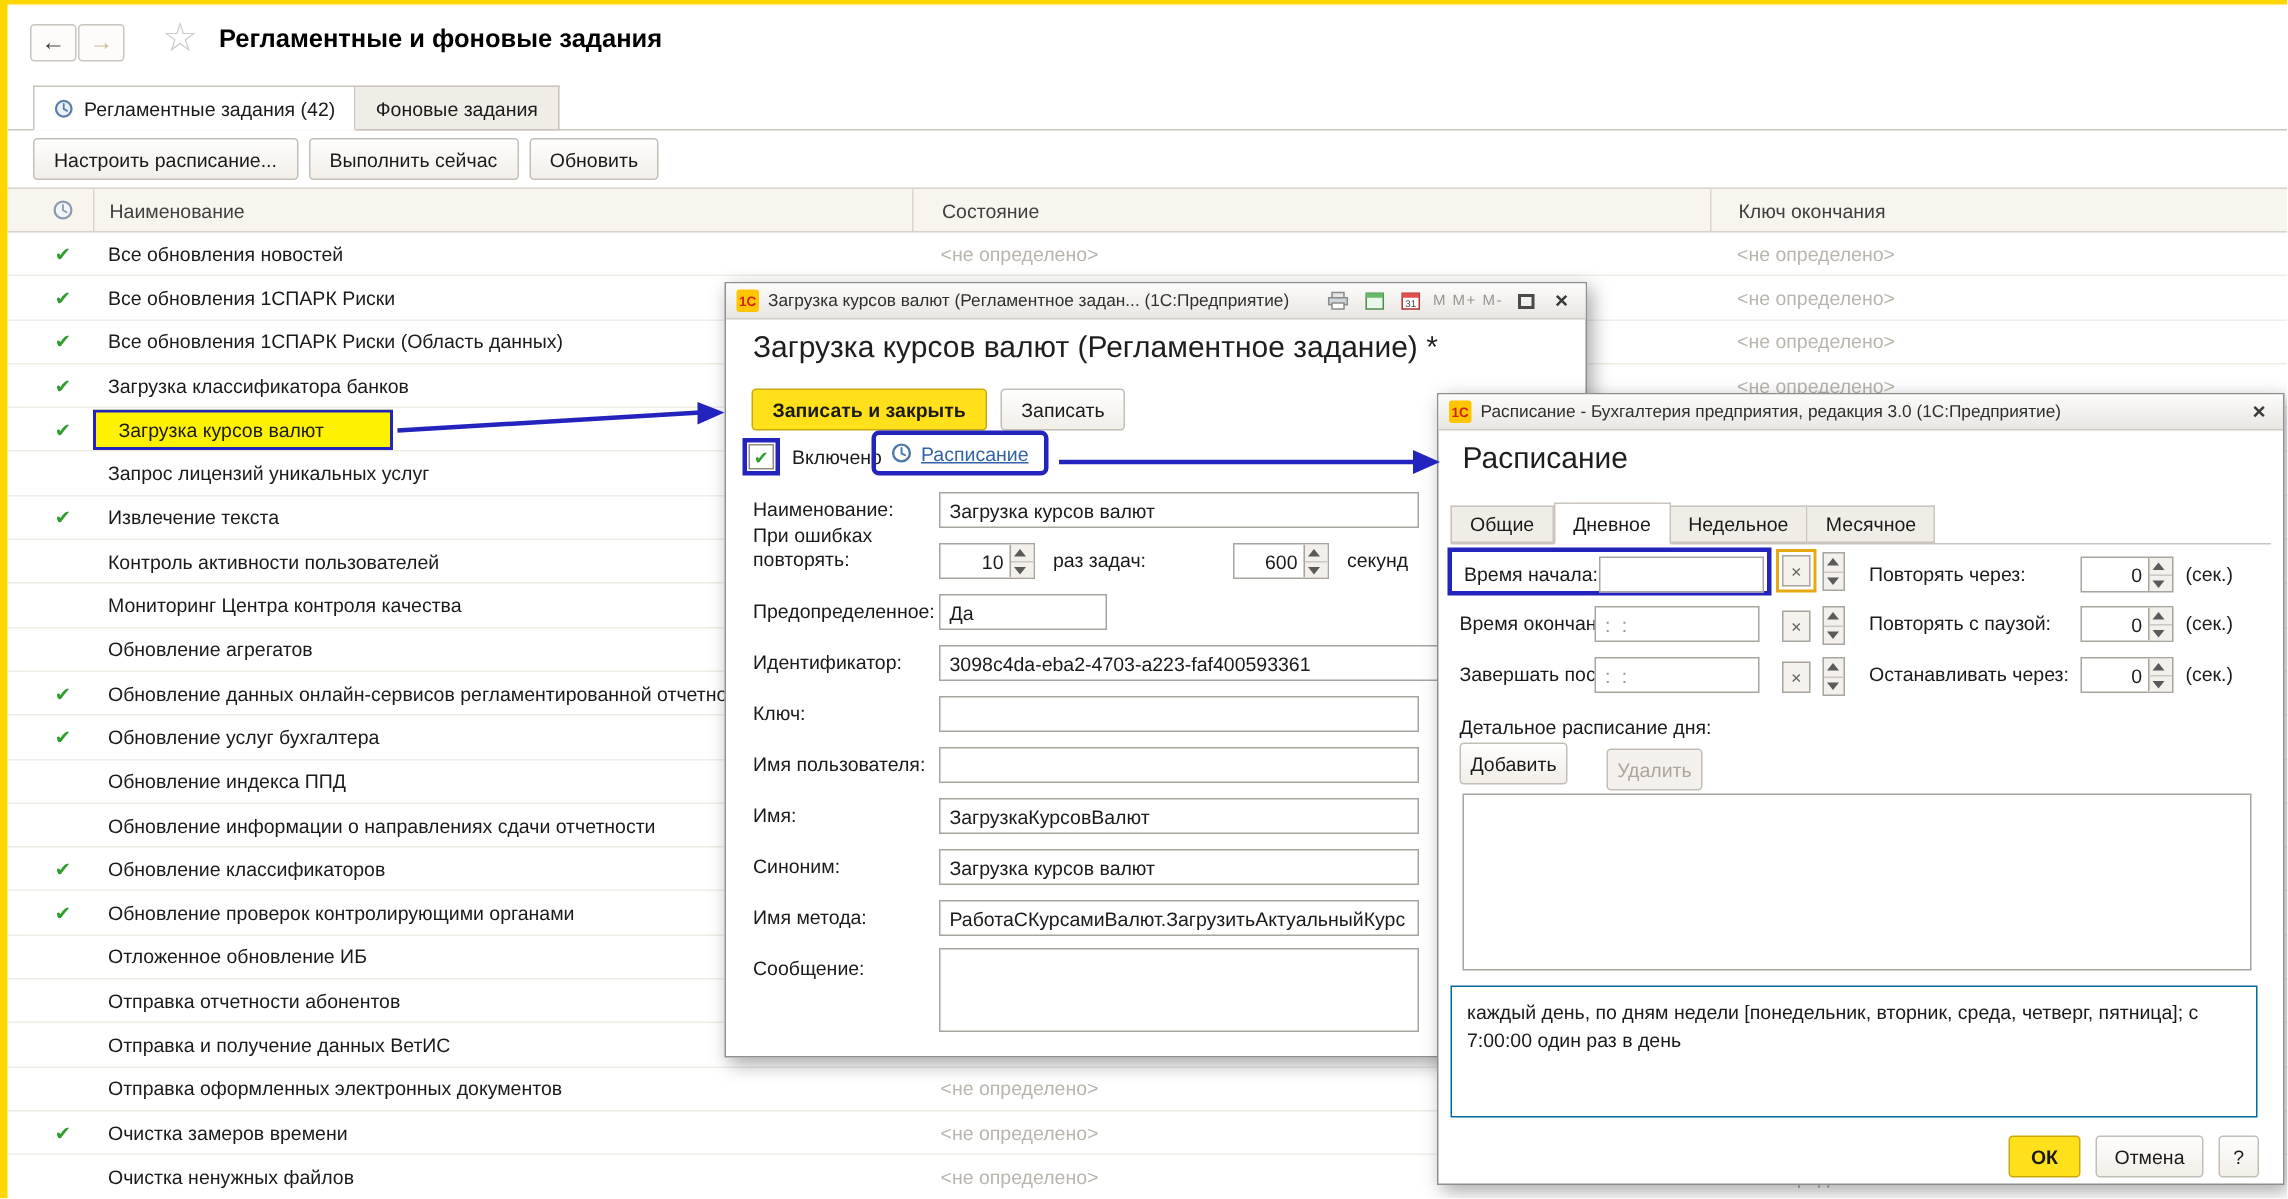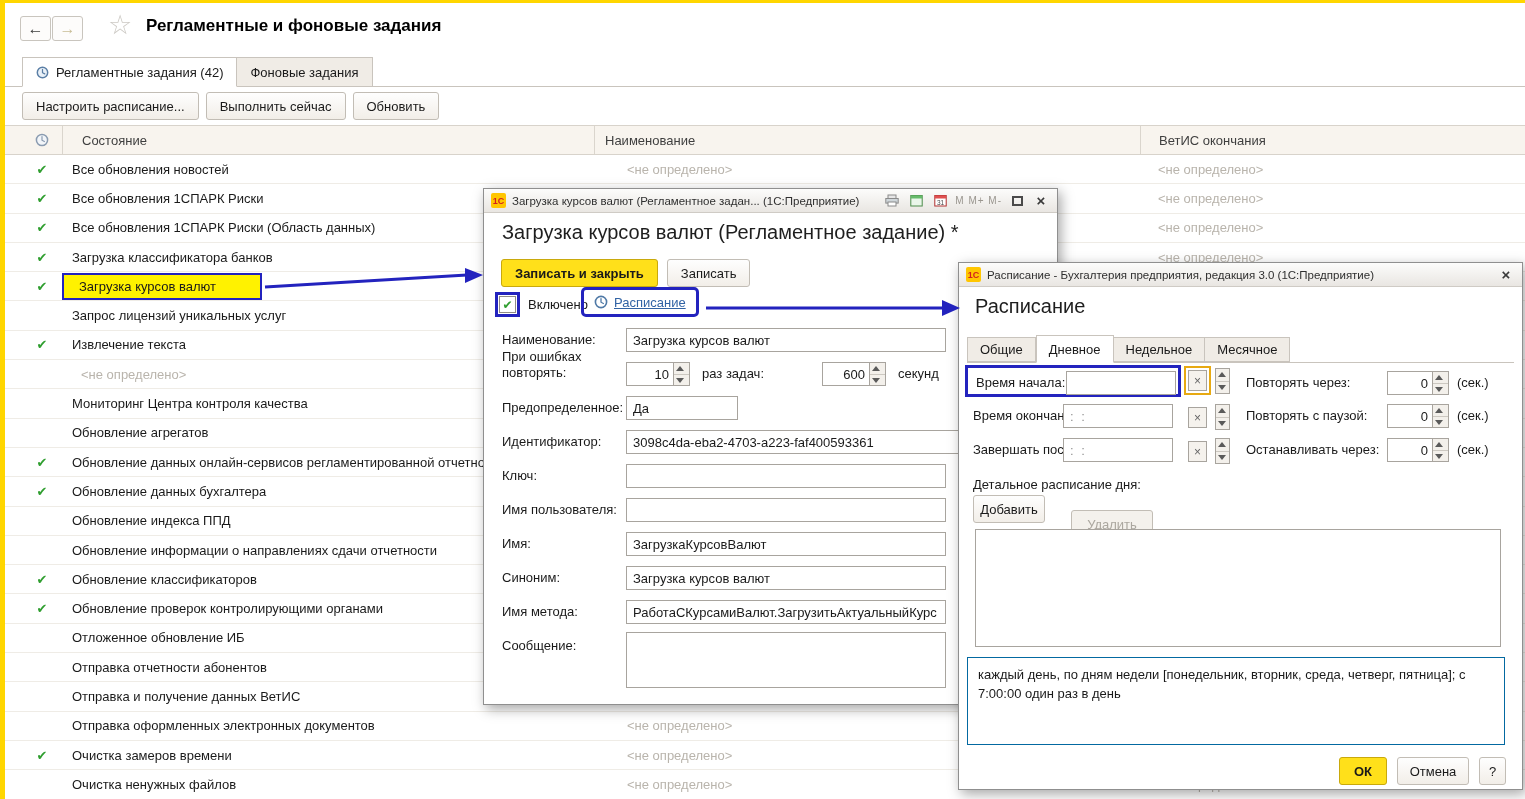--- a/index.html
+++ b/index.html
@@ -150,23 +150,23 @@
   </div>
 
   <div class="tbl">
     <div class="thead">
       <div class="th-icon">
         <svg width="14" height="14" viewBox="0 0 14 14">
             <circle cx="7" cy="7" r="5.6" fill="#F2F5F9" stroke="#8A9BB0" stroke-width="1.5"></circle>
             <path d="M7 3.6V7.2l2.4 1.3" stroke="#8A9BB0" stroke-width="1.2" fill="none" stroke-linecap="round"></path>
           </svg>
       </div>
+      <div class="th th-name">Наименование</div>
       <div class="th th-state">Состояние</div>
-      <div class="th th-name">Наименование</div>
-      <div class="th th-date">ВетИС окончания</div>
+      <div class="th th-date">Ключ окончания</div>
     </div>
     <div class="tbody">
         <div class="tr">
           <div class="td-check">✔</div>
           <div class="td-name">Все обновления новостей</div>
           <div class="td-state">&lt;не определено&gt;</div>
           <div class="td-date">&lt;не определено&gt;</div>
         </div>
         <div class="tr">
           <div class="td-check">✔</div>
@@ -201,20 +201,21 @@
           <div class="td-date">&lt;не определено&gt;</div>
         </div>
         <div class="tr">
           <div class="td-check">✔</div>
           <div class="td-name">Извлечение текста</div>
           <div class="td-state">&lt;не определено&gt;</div>
           <div class="td-date">&lt;не определено&gt;</div>
         </div>
         <div class="tr">
           <div class="td-check"></div>
+          <div class="td-name">Контроль активности пользователей</div>
           <div class="td-state">&lt;не определено&gt;</div>
           <div class="td-date">&lt;не определено&gt;</div>
         </div>
         <div class="tr">
           <div class="td-check"></div>
           <div class="td-name">Мониторинг Центра контроля качества</div>
           <div class="td-state">&lt;не определено&gt;</div>
           <div class="td-date">&lt;не определено&gt;</div>
         </div>
         <div class="tr">
@@ -224,21 +225,21 @@
           <div class="td-date">&lt;не определено&gt;</div>
         </div>
         <div class="tr">
           <div class="td-check">✔</div>
           <div class="td-name">Обновление данных онлайн-сервисов регламентированной отчетности</div>
           <div class="td-state">&lt;не определено&gt;</div>
           <div class="td-date">&lt;не определено&gt;</div>
         </div>
         <div class="tr">
           <div class="td-check">✔</div>
-          <div class="td-name">Обновление данных бухгалтера</div>
+          <div class="td-name">Обновление услуг бухгалтера</div>
           <div class="td-state">&lt;не определено&gt;</div>
           <div class="td-date">&lt;не определено&gt;</div>
         </div>
         <div class="tr">
           <div class="td-check"></div>
           <div class="td-name">Обновление индекса ППД</div>
           <div class="td-state">&lt;не определено&gt;</div>
           <div class="td-date">&lt;не определено&gt;</div>
         </div>
         <div class="tr">
@@ -501,21 +502,21 @@
       <span>0</span>
       <span class="spin-in">
           <i class="sp-up"></i>
           <i class="sp-dn"></i>
         </span>
     </div>
     <div class="f-label" style="left:498px;top:179px">(сек.)</div>
 
     <div class="f-label" style="left:14px;top:214px">Детальное расписание дня:</div>
     <div class="btn btn-fixed" style="position:absolute;left:14px;top:232px;width:72px">Добавить</div>
-    <div class="btn btn-fixed disabled" style="position:absolute;left:112px;top:247px;width:82px">Удалить</div>
+    <div class="btn btn-fixed disabled" style="position:absolute;left:112px;top:236px;width:64px">Удалить</div>
     <div class="listbox" style="left:16px;top:266px;width:526px;height:118px"></div>
 
     <div class="summary" style="left:8px;top:394px;width:538px;height:88px">каждый день, по дням недели [понедельник, вторник, среда, четверг, пятница]; с 7:00:00 один раз в день</div>
 
     <div class="btn btn-y btn-fixed" style="position:absolute;left:380px;top:494px;width:48px">ОК</div>
     <div class="btn btn-fixed" style="position:absolute;left:438px;top:494px;width:72px">Отмена</div>
     <div class="btn btn-fixed" style="position:absolute;left:520px;top:494px;width:27px">?</div>
   </div>
 </div>
 

